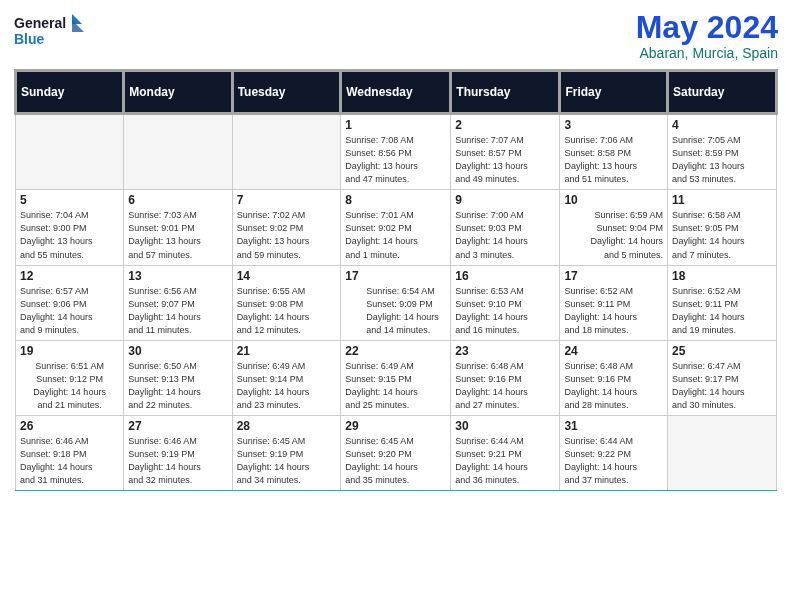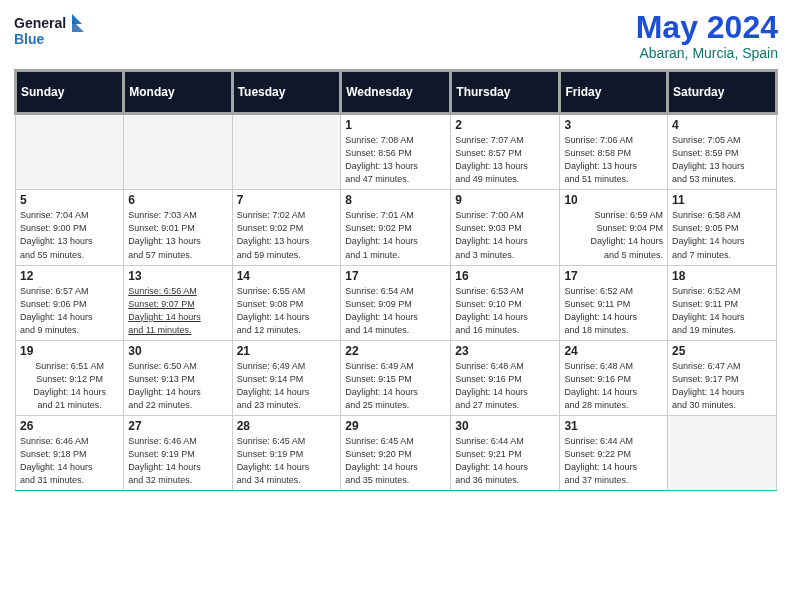--- a/index.html
+++ b/index.html
@@ -201,35 +201,35 @@
         <tr>
           <td>
             <div class="day-number">12</div>
             <div class="day-info" style="white-space: pre-line;">Sunrise: 6:57 AM
 Sunset: 9:06 PM
 Daylight: 14 hours
 and 9 minutes.</div>
           </td>
           <td>
             <div class="day-number">13</div>
-            <div class="day-info" style="white-space: pre-line; text-decoration: underline;">Sunrise: 6:56 AM
+            <div class="day-info" style="white-space: pre-line;">Sunrise: 6:56 AM
 Sunset: 9:07 PM
 Daylight: 14 hours
 and 11 minutes.</div>
           </td>
           <td>
             <div class="day-number">14</div>
             <div class="day-info" style="white-space: pre-line;">Sunrise: 6:55 AM
 Sunset: 9:08 PM
 Daylight: 14 hours
 and 12 minutes.</div>
           </td>
           <td>
             <div class="day-number">17</div>
-            <div class="day-info" style="white-space: pre-line;">Sunrise: 6:54 AM
+            <div class="day-info" style="white-space: pre-line; margin-left: 21px;">Sunrise: 6:54 AM
 Sunset: 9:09 PM
 Daylight: 14 hours
 and 14 minutes.</div>
           </td>
           <td>
             <div class="day-number">16</div>
             <div class="day-info" style="white-space: pre-line;">Sunrise: 6:53 AM
 Sunset: 9:10 PM
 Daylight: 14 hours
 and 16 minutes.</div>

